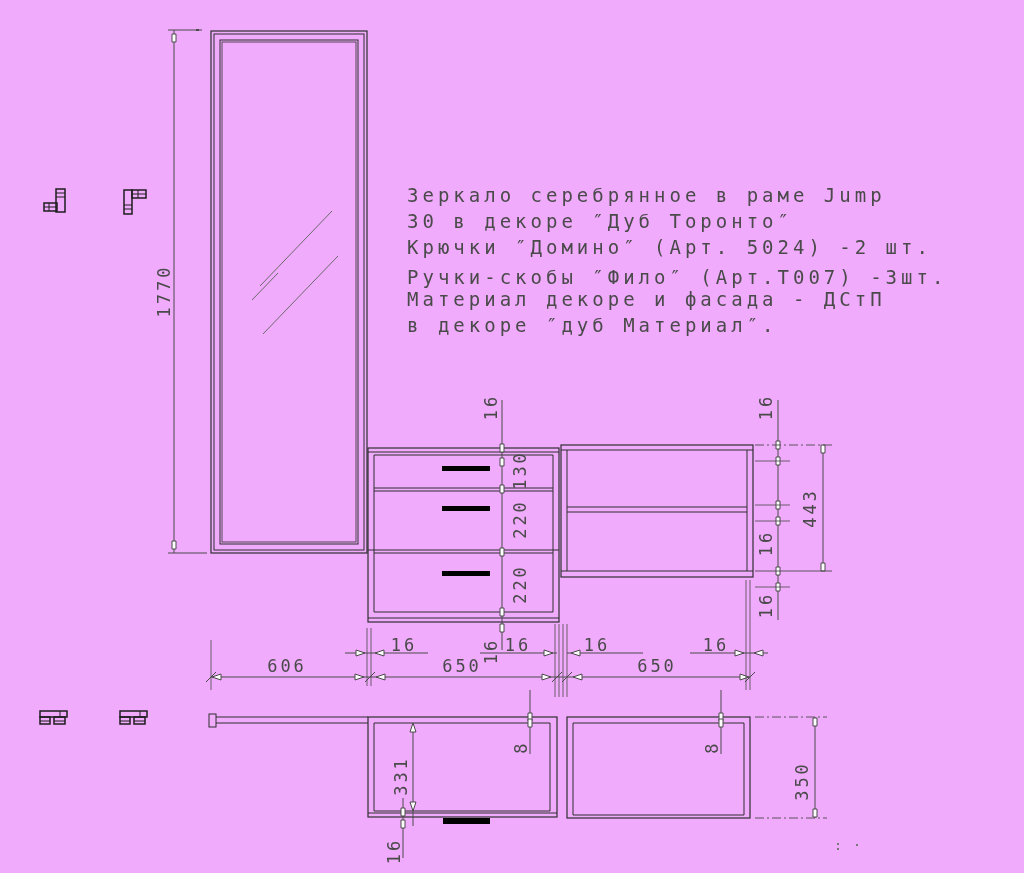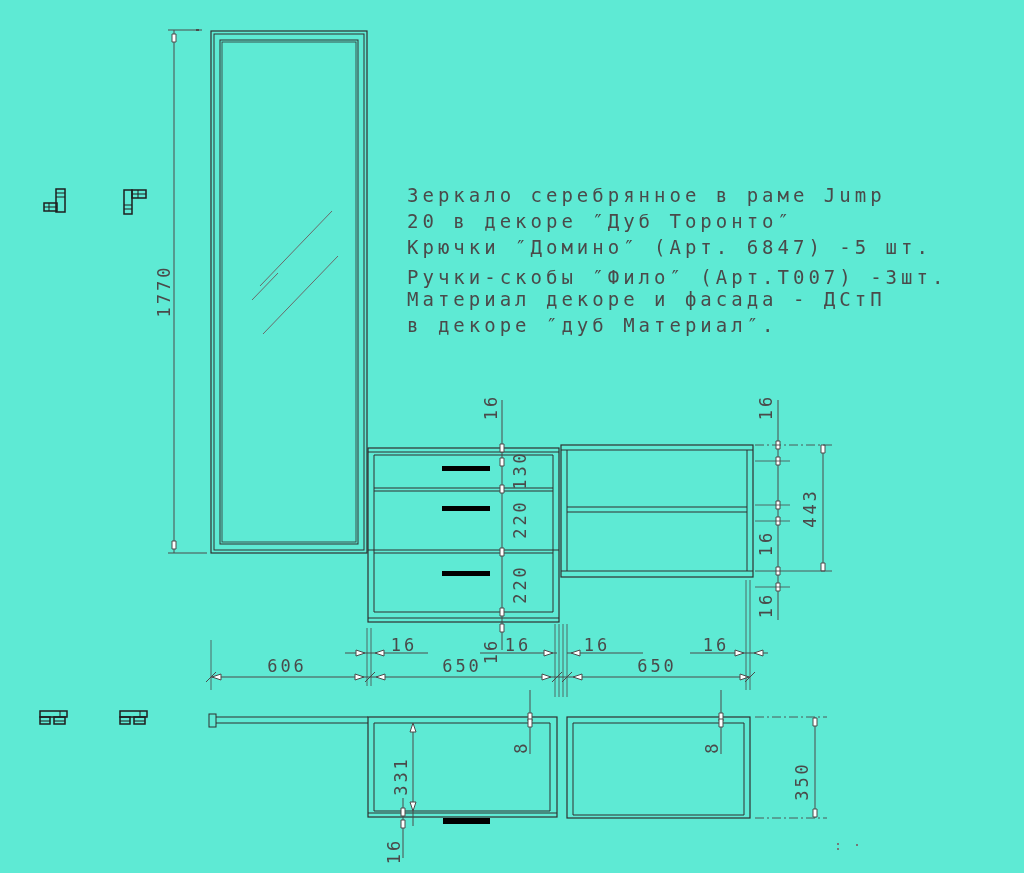--- a/index.html
+++ b/index.html
@@ -1,16 +1,16 @@
 <!DOCTYPE html>
 <html><head>
 <meta charset="utf-8">
 <style>
   html,body{margin:0;padding:0;background:#ffffff;}
-  .canvas{position:relative;width:1024px;height:873px;background:#5eead4;overflow:hidden;
+  .canvas{position:relative;width:1024px;height:873px;background:#f0abfc;overflow:hidden;
           font-family:"DejaVu Sans Mono","Liberation Mono",monospace;}
   .canvas svg{position:absolute;left:0;top:0;}
   .label{position:absolute;color:#4a4a4a;font-size:17px;letter-spacing:3px;white-space:nowrap;
          transform:translate(-50%,-50%);line-height:1;}
   .label.v{transform:translate(-50%,-50%) rotate(-90deg);}
   .desc-line{position:absolute;left:407px;color:#4a4a4a;font-size:19px;letter-spacing:4px;
              white-space:nowrap;line-height:1;}
 </style>
 </head>
 <body>
@@ -208,22 +208,22 @@
 
   <g fill="#777777" stroke="none">
     <rect x="837" y="843" width="2" height="2"></rect>
     <rect x="837" y="848" width="2" height="2"></rect>
     <rect x="856" y="844" width="2" height="2"></rect>
   </g>
 </svg>
 
 <div>
   <div class="desc-line" style="top:186px">Зеркало серебрянное в раме Jump</div>
-  <div class="desc-line" style="top:212px">20 в декоре ″Дуб Торонто″</div>
-  <div class="desc-line" style="top:238px">Крючки ″Домино″ (Арт. 6847) -5 шт.</div>
+  <div class="desc-line" style="top:212px">30 в декоре ″Дуб Торонто″</div>
+  <div class="desc-line" style="top:238px">Крючки ″Домино″ (Арт. 5024) -2 шт.</div>
   <div class="desc-line" style="top:268px">Ручки-скобы ″Фило″ (Арт.Т007) -3шт.</div>
   <div class="desc-line" style="top:290px">Материал декоре и фасада - ДСтП</div>
   <div class="desc-line" style="top:316px">в декоре ″дуб Материал″.</div>
 </div>
 
 <div class="label v" style="left:164px;top:291px">1770</div>
 
 <div class="label v" style="left:491px;top:407px">16</div>
 <div class="label v" style="left:520px;top:470px">130</div>
 <div class="label v" style="left:520px;top:519px">220</div>

